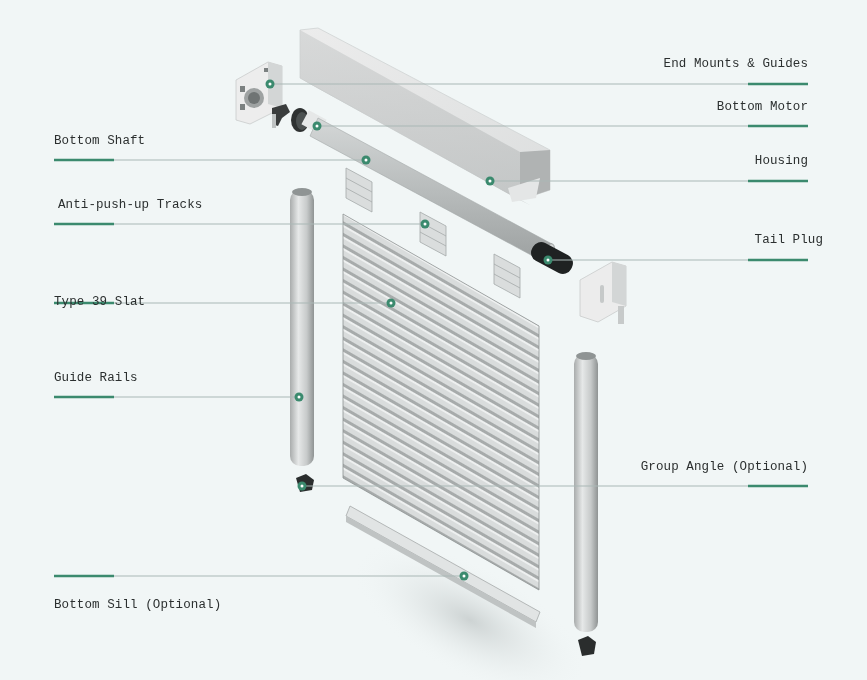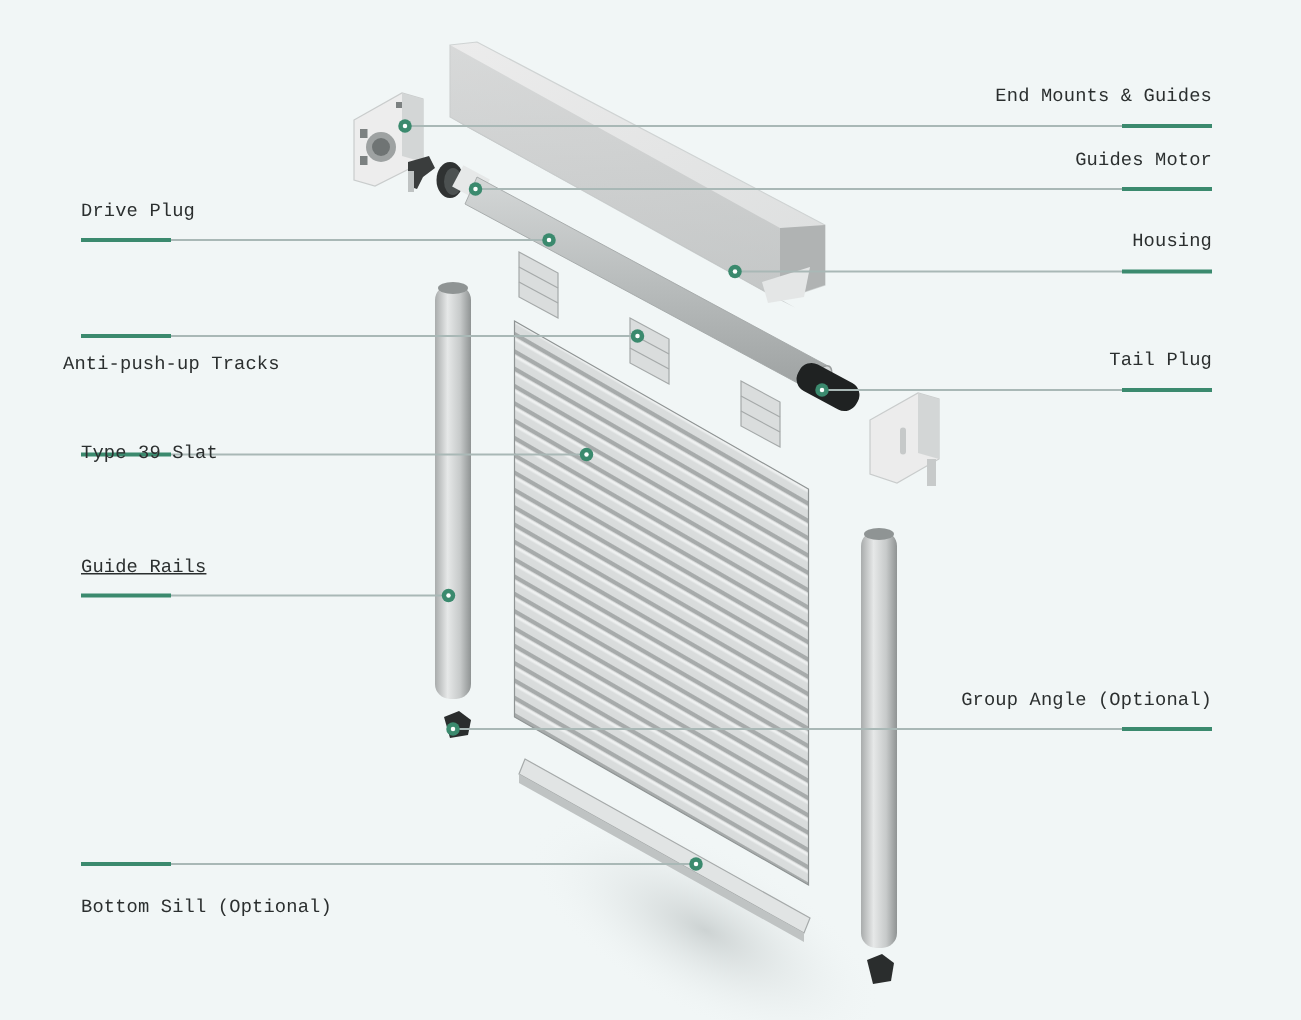--- a/index.html
+++ b/index.html
@@ -160,25 +160,25 @@
         <circle cx="548" cy="260" r="4.5" fill="#3b8a6e"></circle>
         <circle cx="548" cy="260" r="1.5" fill="#ffffff"></circle>
         <line x1="302" y1="486" x2="808" y2="486" stroke="#a9b8b6" stroke-width="1.2"></line>
         <line x1="748" y1="486" x2="808" y2="486" stroke="#3b8a6e" stroke-width="2.6"></line>
         <circle cx="302" cy="486" r="4.5" fill="#3b8a6e"></circle>
         <circle cx="302" cy="486" r="1.5" fill="#ffffff"></circle>
       </g>
   </svg>
 
   
-  <div class="label" style="left:54px;top:134px;">Drive Plug</div>
-  <div class="label" style="left:42px;top:198px;margin-top:38px;">Anti-push-up Tracks</div>
+  <div class="label" style="left:54px;top:134px;">Bottom Shaft</div>
+  <div class="label" style="left:58px;top:198px;">Anti-push-up Tracks</div>
   <div class="label" style="left:54px;top:295px;">Type 39 Slat</div>
-  <div class="label" style="left:54px;top:371px;text-decoration:underline;">Guide Rails</div>
+  <div class="label" style="left:54px;top:371px;">Guide Rails</div>
   <div class="label" style="left:54px;top:550px;margin-top:48px;">Bottom Sill (Optional)</div>
 
   
   <div class="label right" style="right:59px;top:57px;">End Mounts &amp; Guides</div>
-  <div class="label right" style="right:59px;top:100px;">Guides Motor</div>
+  <div class="label right" style="right:59px;top:100px;">Bottom Motor</div>
   <div class="label right" style="right:59px;top:154px;">Housing</div>
-  <div class="label right" style="right:59px;top:233px;">Tail Plug</div>
+  <div class="label right" style="right:44px;top:233px;">Tail Plug</div>
   <div class="label right" style="right:59px;top:460px;text-align:center;">Group Angle (Optional)</div>
 </div>
 
 </body></html>

